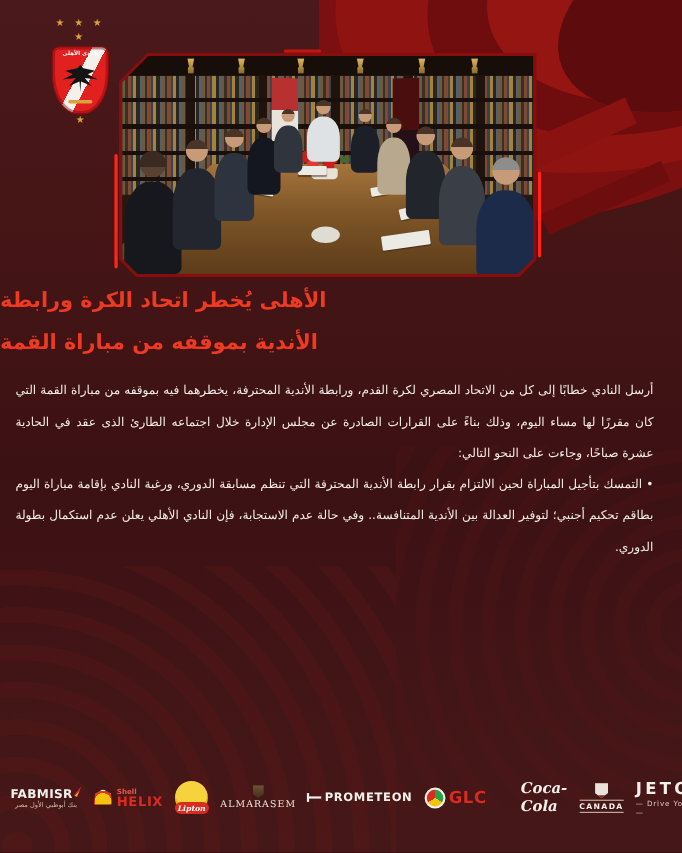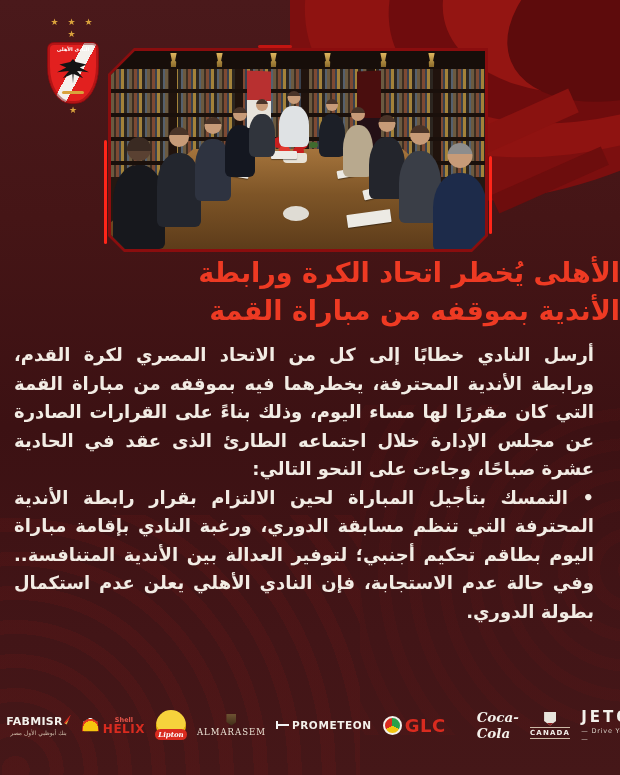--- a/index.html
+++ b/index.html
@@ -69,52 +69,52 @@
   .flowers{position:absolute;left:152px;top:82px;width:64px;height:30px;}
   .flowers .bloom{position:absolute;width:11px;height:11px;border-radius:50%;background:#c81f1f;}
   .flowers .bloom.l2{background:#e23a30;}
   .flowers .leaf{position:absolute;width:9px;height:6px;border-radius:50%;background:#3f6b2e;}
   .flowers .basket{position:absolute;left:20px;top:20px;width:24px;height:10px;background:#e8e2d6;border-radius:2px 2px 4px 4px;}
   .person{position:absolute;}
   .person .head{position:absolute;left:50%;transform:translateX(-50%);top:0;border-radius:50%;
     background:linear-gradient(180deg,#4a3428 0 42%,#c79b78 42%);}
   .person .body{position:absolute;left:0;bottom:0;width:100%;border-radius:45% 45% 6px 6px;}
   
-  .headline{position:absolute;left:0;right:0;top:254px;text-align:right;color:#ee3a23;
-    font-weight:800;font-size:27px;line-height:38px;direction:rtl;}
+  .headline{position:absolute;left:0;right:0;top:254px;text-align:left;color:#ee3a23;
+    font-weight:800;font-size:19px;line-height:38px;direction:rtl;}
   
   .bodytext{position:absolute;left:14px;right:26px;top:341px;direction:rtl;color:#f2ece4;
-    font-size:18px;font-weight:700;line-height:28.5px;text-align:justify;}
+    font-size:11px;font-weight:400;line-height:28.5px;text-align:justify;}
   .bodytext p{margin:0;}
   
   .sponsors{position:absolute;left:0;right:0;top:698px;height:54px;display:flex;align-items:center;justify-content:center;gap:11px;padding:0 8px;}
   .sp{display:flex;flex-direction:column;align-items:center;justify-content:center;color:#f3f0ea;}
   .sp-eand .script{font-family:"DejaVu Serif",serif;font-style:italic;font-weight:700;font-size:24px;line-height:22px;}
   .sp-eand .sub{font-size:6.5px;color:#ded6cc;margin-top:2px;}
   .sp-fab .row{display:flex;align-items:flex-start;justify-content:center;}
   .sp-fab .main{font-size:11px;font-weight:800;letter-spacing:.3px;}
   .fab-mark{width:7px;height:10px;background:linear-gradient(135deg,#d92b1f 0 55%,#d9a23c 55%);clip-path:polygon(100% 0,40% 100%,0 85%);margin-left:1px;}
   .sp-fab .sub{font-size:6px;color:#cbb9a6;margin-top:1px;}
   .sp-helix{flex-direction:row;gap:4px;}
   .shell-ic{width:17px;height:15px;background:radial-gradient(circle at 50% 70%,#f6c40e 0 55%,#e23a1f 56% 72%,#fff 73%);
     clip-path:polygon(50% 0,92% 28%,100% 92%,0 92%,8% 28%);}
   .sp-helix .txt{display:flex;flex-direction:column;align-items:flex-start;line-height:9px;}
-  .sp-helix .shell-word{font-size:6.5px;color:#e8554a;font-weight:700;margin-left:12px;}
+  .sp-helix .shell-word{font-size:6.5px;color:#e8554a;font-weight:700;}
   .sp-helix .helix-word{font-size:12px;color:#d92b1f;font-weight:800;letter-spacing:.5px;}
   .lipton-badge{width:30px;height:30px;border-radius:50%;background:radial-gradient(circle at 50% 35%,#f6d23c 0 60%,#e9b90c 61%);display:flex;align-items:flex-end;justify-content:center;}
   .lipton-inner{background:#d92b1f;border-radius:6px;padding:1px 3px;font-size:7px;font-style:italic;font-weight:700;color:#fff;font-family:"DejaVu Serif",serif;}
   .sp-marasem .shield-ic{width:10px;height:12px;background:linear-gradient(#6e5232,#3f2d18);clip-path:polygon(0 0,100% 0,100% 70%,50% 100%,0 70%);margin-bottom:1px;}
   .sp-marasem .main{font-family:"DejaVu Serif",serif;font-size:8.5px;letter-spacing:1px;color:#ece4d6;}
   .sp-prom{flex-direction:row;gap:3px;align-items:center;}
   .prom-arrow{width:12px;height:2px;background:#f2f2f2;position:relative;}
   .prom-arrow::before{content:"";position:absolute;left:-1px;top:-3px;width:2px;height:8px;background:#f2f2f2;}
   .sp-prom .main{font-size:10.5px;font-weight:800;letter-spacing:.6px;}
   .sp-glc{flex-direction:row;gap:3px;}
   .glc-ic{width:15px;height:15px;border-radius:50%;background:conic-gradient(#2aa04a 0 120deg,#f2c40e 120deg 240deg,#d92b1f 240deg);border:2px solid #f3f0ea;}
-  .sp-glc .main{font-size:18px;font-weight:900;color:#d92b1f;letter-spacing:.5px;}
+  .sp-glc .main{font-size:15px;font-weight:900;color:#d92b1f;letter-spacing:.5px;}
   .sp-coke .main{font-family:"DejaVu Serif",serif;font-style:italic;font-weight:700;font-size:13.5px;margin-left:20px;}
   .sp-canada .shield-ic{width:12px;height:14px;background:#e8e4dc;clip-path:polygon(0 0,100% 0,100% 68%,50% 100%,0 68%);margin-bottom:1px;
     box-shadow:inset 0 -3px 0 #8a2020;}
   .sp-canada .main{font-size:7px;font-weight:800;letter-spacing:1.2px;border-top:1px solid #cbb9a6;border-bottom:1px solid #cbb9a6;padding:1px 0;}
   .sp-jetour .main{font-size:15px;font-weight:800;letter-spacing:3px;}
   .sp-jetour .sub{font-size:6.5px;color:#d8d0c6;letter-spacing:.8px;margin-top:1px;}
 </style>
 </head>
 <body>
 

